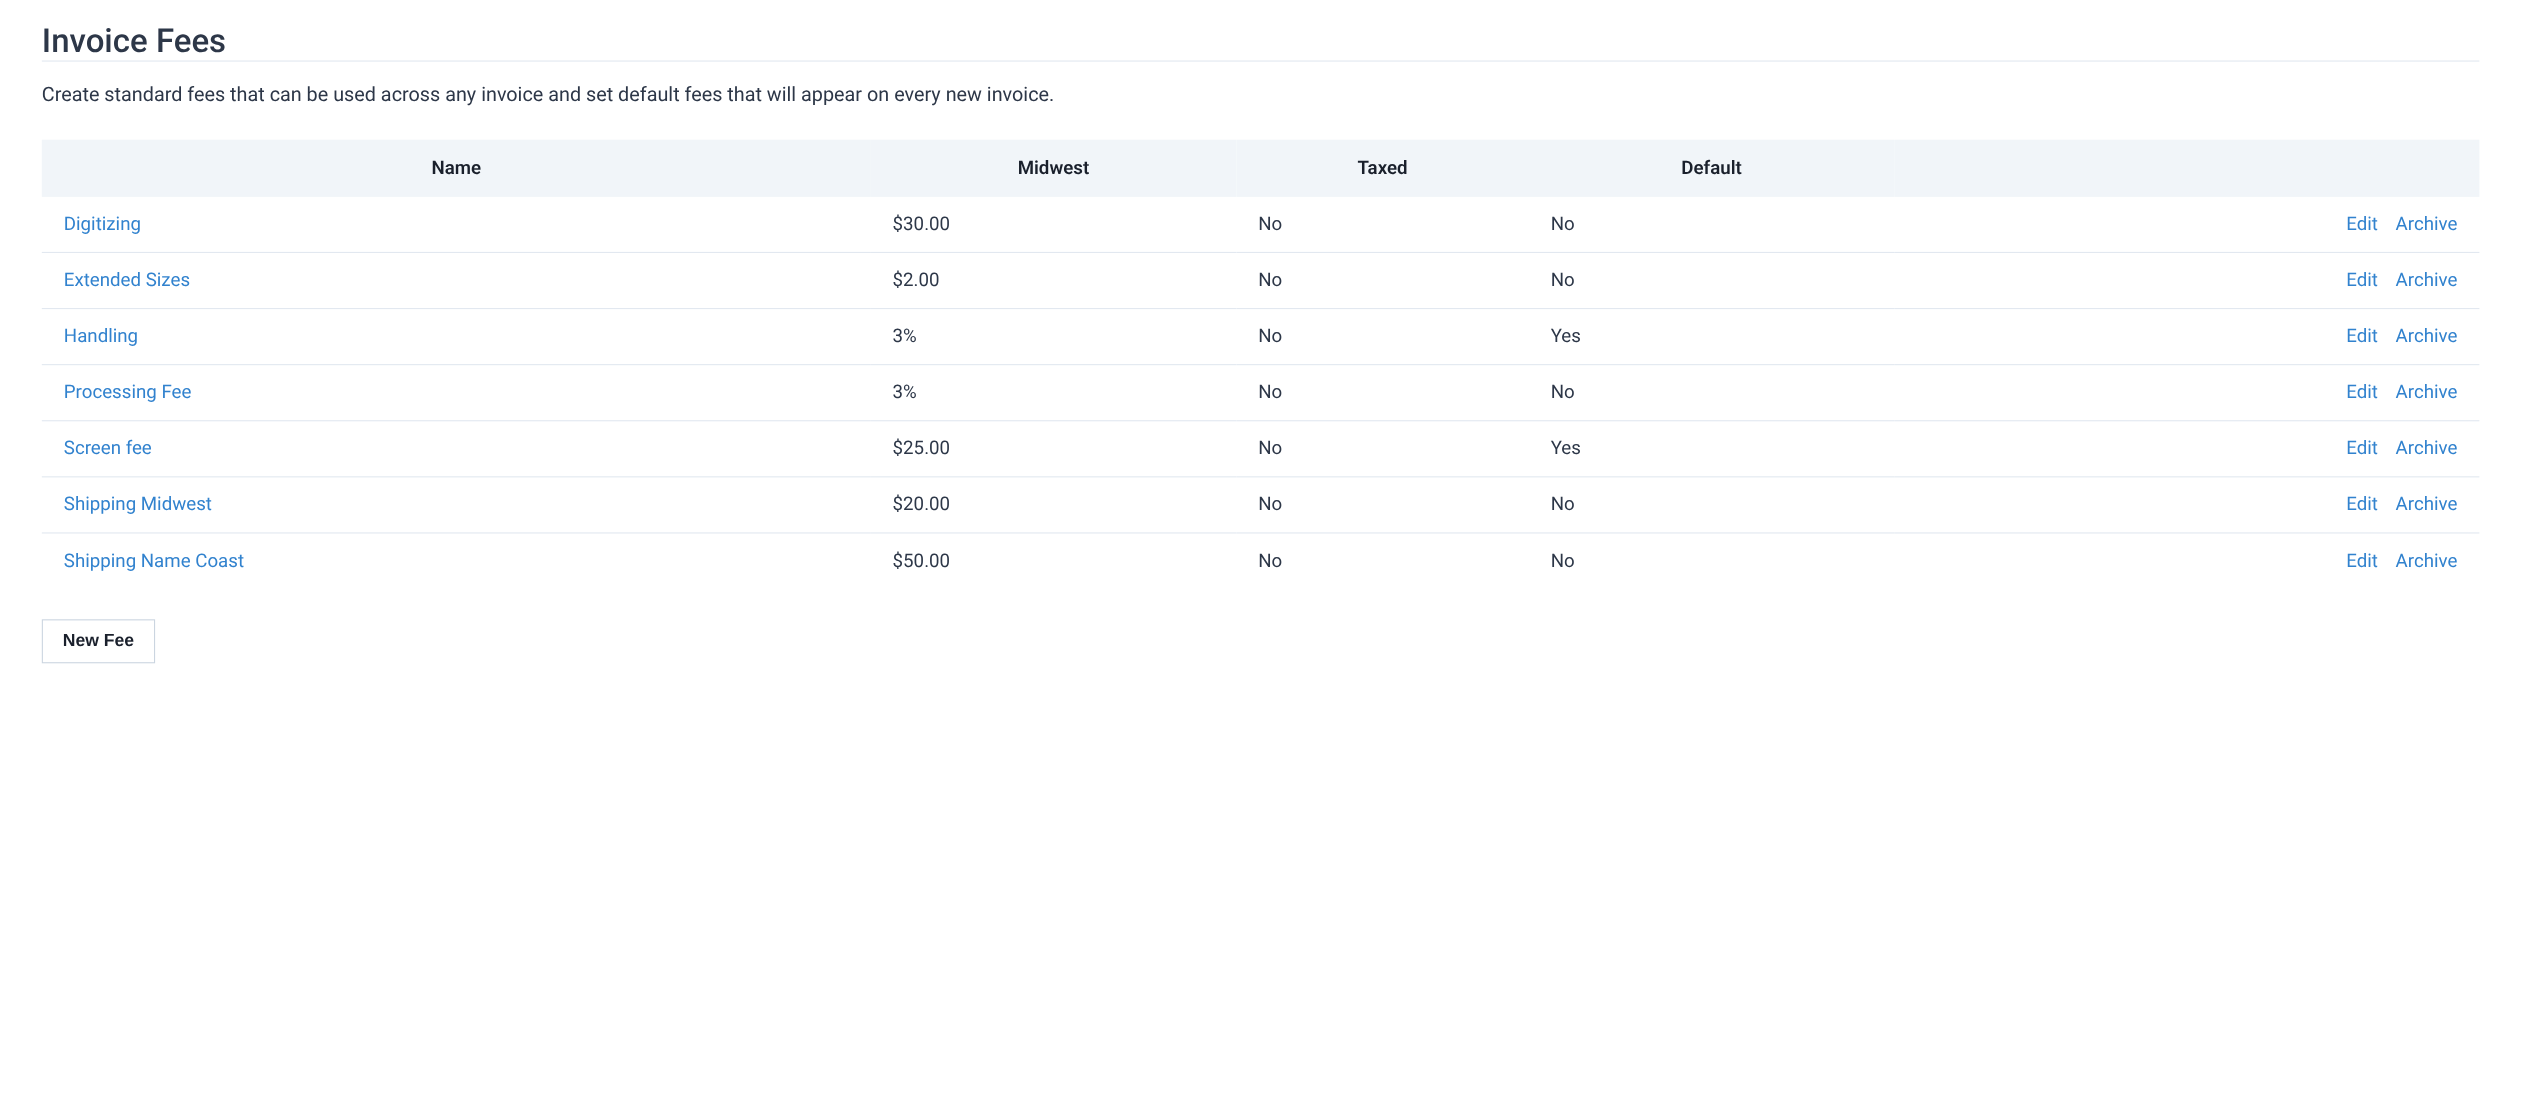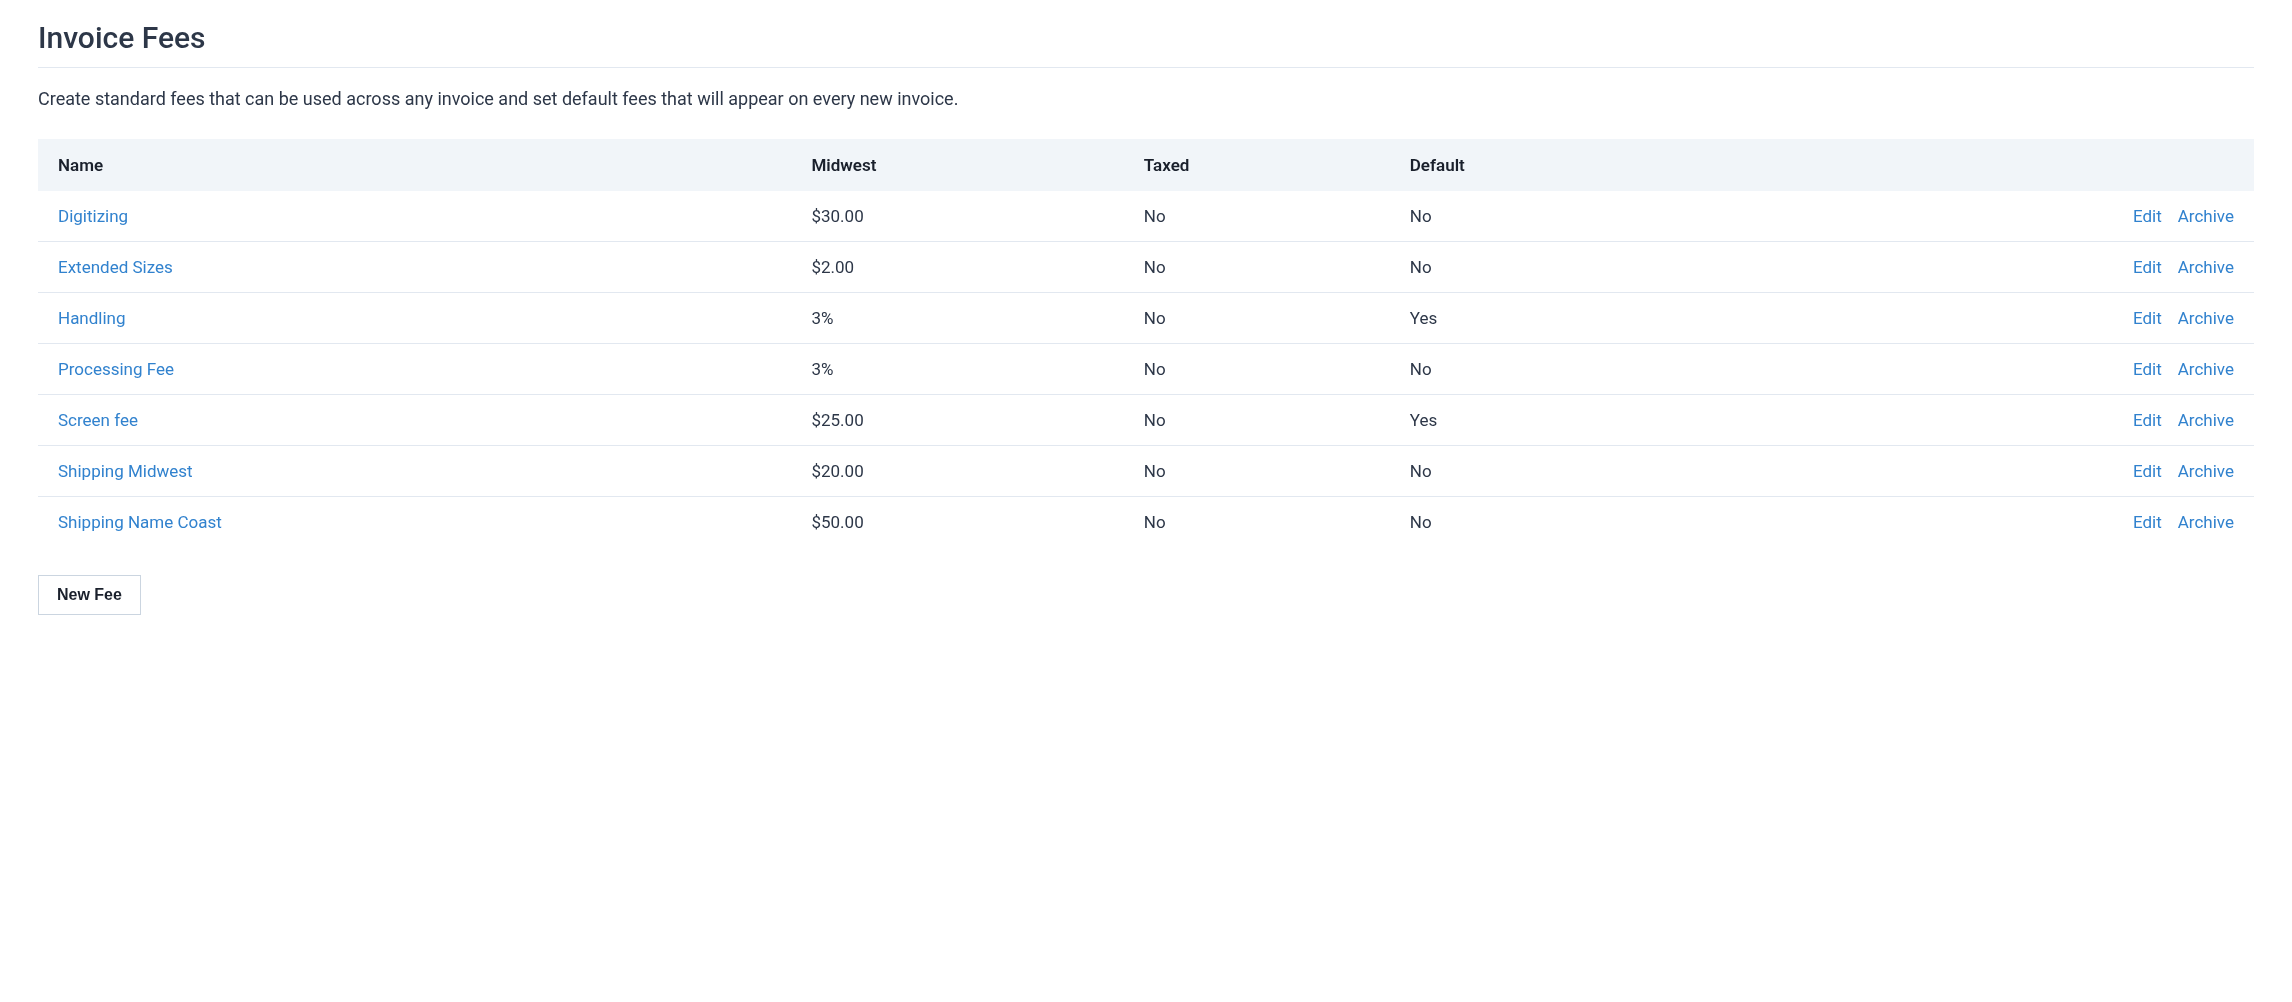--- a/index.html
+++ b/index.html
@@ -10,39 +10,38 @@
     body {
       font-family: -apple-system, BlinkMacSystemFont, "Segoe UI", Roboto, "Helvetica Neue", Arial, sans-serif;
       background: #ffffff;
       color: #2d3748;
       padding: 20px 38px;
     }
     .page-title {
       font-size: 30px;
       font-weight: 500;
       color: #2d3748;
-      padding-bottom: 12px;
       border-bottom: 1px solid #e2e8f0;
       margin-bottom: 20px;
     }
     .page-description {
       font-size: 18px;
       color: #2d3748;
       margin-bottom: 30px;
     }
     .fee-table {
       width: 100%;
       border-collapse: collapse;
     }
     .fee-table thead th {
       background: #f1f5f9;
       font-weight: 600;
       font-size: 17px;
       color: #1a202c;
-      text-align: left;
+      text-align: center;
       padding: 16px 20px;
     }
     .fee-table tbody td {
       padding: 15px 20px;
       font-size: 17px;
       color: #2d3748;
       border-bottom: 1px solid #e2e8f0;
     }
     .fee-table tbody tr:last-child td {
       border-bottom: none;

